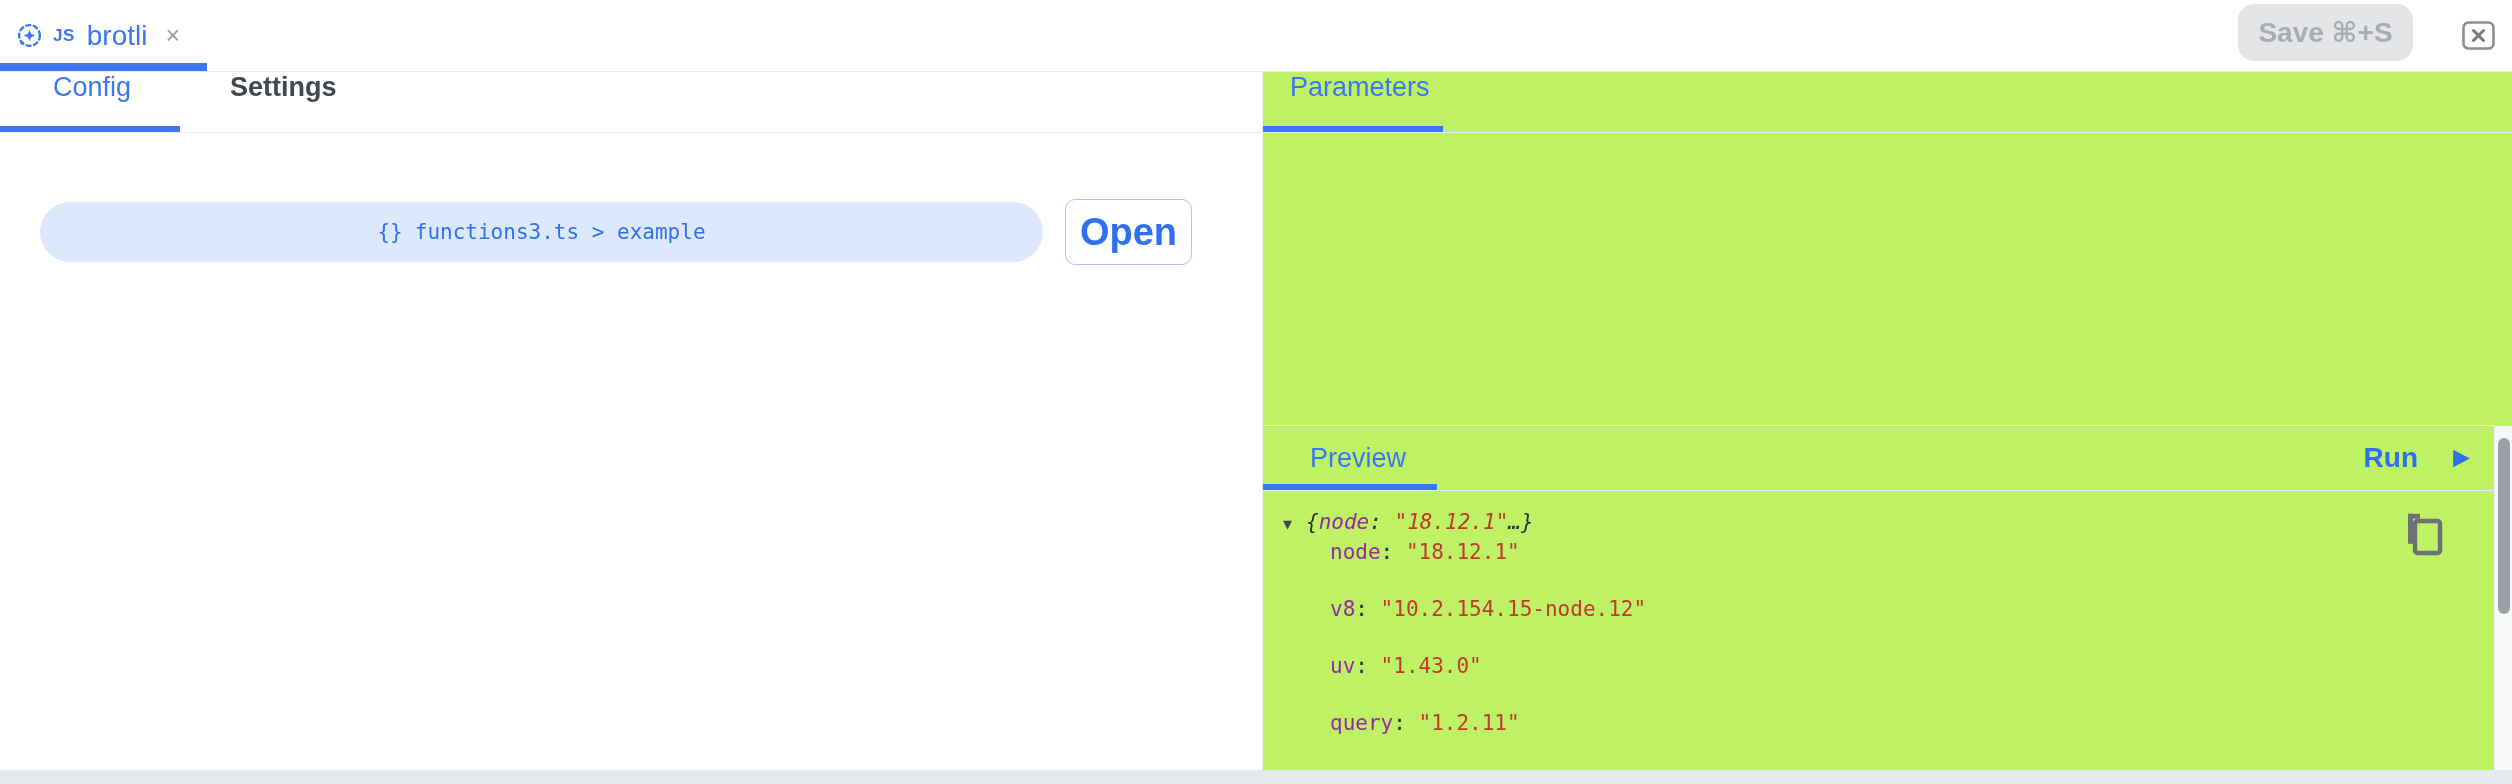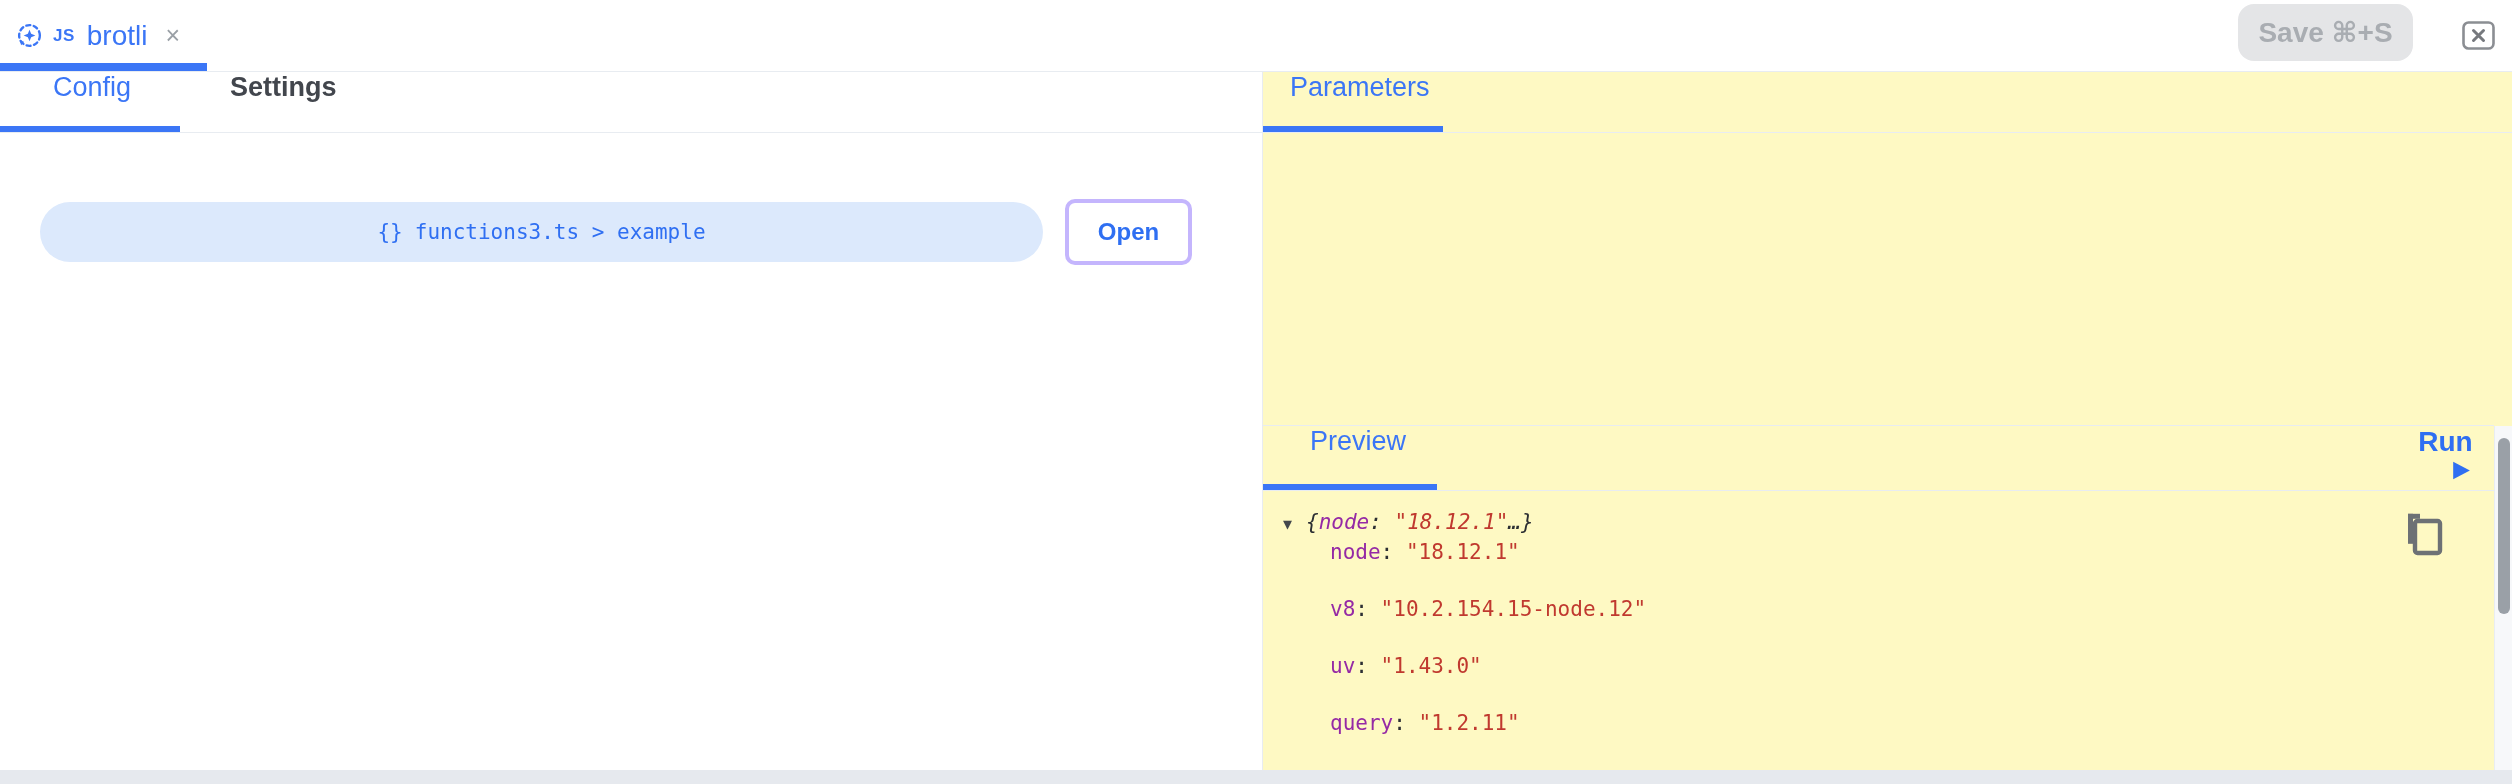--- a/index.html
+++ b/index.html
@@ -32,50 +32,50 @@
   .tab-close{margin-left:18px;color:#9aa0a6;font-size:25px;line-height:1;cursor:pointer;}
   .tab-underline{position:absolute;left:0;top:63px;width:207px;height:8px;background:var(--accent);}
   .save-btn{position:absolute;top:4px;right:99px;width:175px;height:57px;border:none;border-radius:16px;
     background:var(--disabled-bg);color:var(--disabled-text);font-size:28px;font-weight:700;
     font-family:"Liberation Sans","DejaVu Sans",sans-serif;cursor:default;}
   .win-close{position:absolute;top:21px;right:17px;width:33px;height:29px;cursor:pointer;}
 
   
   .left-panel{position:absolute;top:72px;left:0;width:1262px;bottom:14px;background:#fff;}
   .v-divider{position:absolute;top:72px;left:1262px;width:1px;bottom:14px;background:var(--border);}
-  .right-panel{position:absolute;top:72px;left:1263px;right:0;bottom:14px;background:#fef9c3;}
+  .right-panel{position:absolute;top:72px;left:1263px;right:0;bottom:14px;background:#bef264;}
 
   .tabbar{position:relative;height:61px;border-bottom:1px solid var(--border);display:flex;}
   .tabbar .tab{font-size:27px;cursor:pointer;}
   .tab.active{color:var(--accent);}
   .tab.inactive{color:var(--muted-text);font-weight:bold;}
   .tab-indicator{position:absolute;bottom:0;left:0;height:6px;background:var(--accent);}
 
   .left-tabbar .tab-config{margin-left:53px;}
   .left-tabbar .tab-settings{margin-left:99px;}
   .left-tabbar .tab-indicator{width:180px;}
 
   .right-tabbar .tab-parameters{margin-left:27px;}
   .right-tabbar .tab-indicator{width:180px;}
 
   
   .func-chip{position:absolute;left:40px;top:130px;width:1003px;height:60px;border-radius:30px;
     background:var(--chip-bg);display:flex;align-items:center;justify-content:center;cursor:pointer;}
   .func-chip .mono{font-family:"DejaVu Sans Mono","Liberation Mono",monospace;font-size:21px;color:var(--accent-strong);}
   .func-chip .braces{margin-right:12px;}
   .open-btn{position:absolute;left:1065px;top:127px;width:127px;height:66px;border-radius:10px;
-    background:#fff;border:4px solid #c4b5fd;color:var(--accent-strong);font-size:24px;font-weight:700;
+    background:#fff;border:1px solid #c4b5fd;color:var(--accent-strong);font-size:38px;font-weight:700;
     font-family:"Liberation Sans","DejaVu Sans",sans-serif;cursor:pointer;}
 
   
   .preview-bar{position:absolute;top:353px;left:0;right:18px;height:66px;border-top:1px solid var(--border);
-    border-bottom:1px solid var(--border);display:flex;}
+    border-bottom:1px solid var(--border);display:flex;align-items:center;}
   .preview-bar .tab-preview{margin-left:47px;font-size:27px;color:var(--accent);cursor:pointer;}
   .preview-bar .tab-indicator{width:174px;}
-  .run-group{margin-left:auto;display:flex;align-items:center;margin-right:21px;cursor:pointer;flex-direction:column;}
+  .run-group{margin-left:auto;display:flex;align-items:center;margin-right:21px;cursor:pointer;}
   .run-label{font-size:28px;font-weight:700;color:var(--accent-strong);}
   .run-play{width:25px;height:25px;margin-left:30px;}
 
   .preview-output{position:absolute;top:419px;left:0;right:18px;bottom:-4px;overflow:hidden;
     font-family:"DejaVu Sans Mono","Liberation Mono",monospace;font-size:21px;line-height:28.4px;color:var(--json-plain);}
   .json-tree{position:absolute;top:17px;left:20px;right:80px;}
   .json-summary{display:flex;align-items:baseline;cursor:pointer;white-space:pre;}
   .tri{font-size:15px;color:#43474c;width:23px;display:inline-block;font-style:normal;}
   .json-summary .it{font-style:italic;}
   .jkey{color:var(--json-key);}

